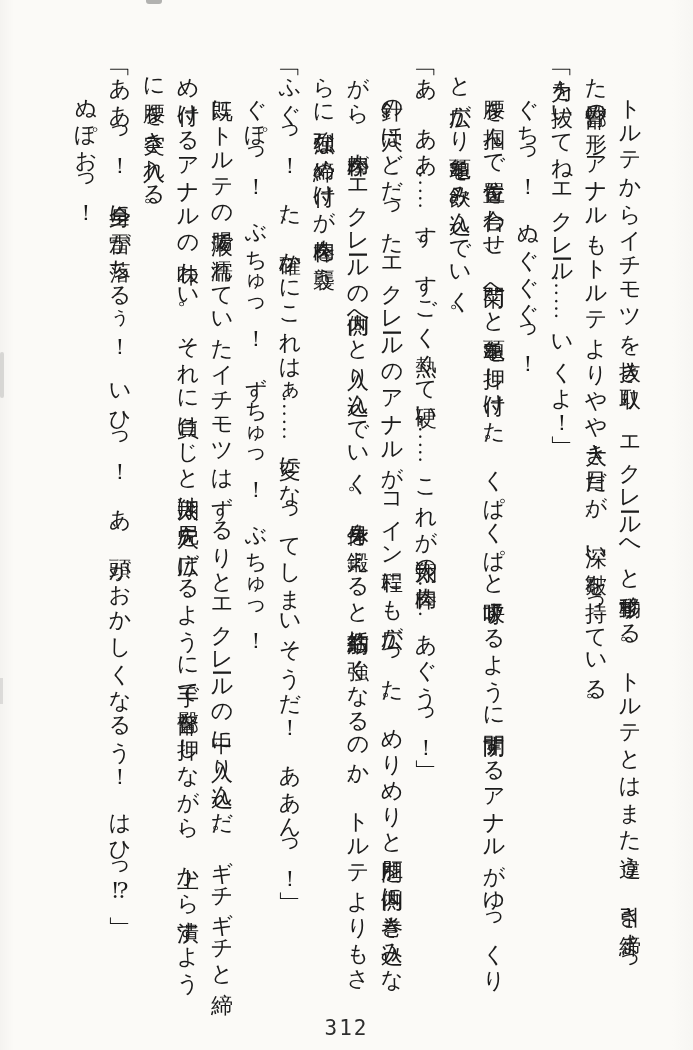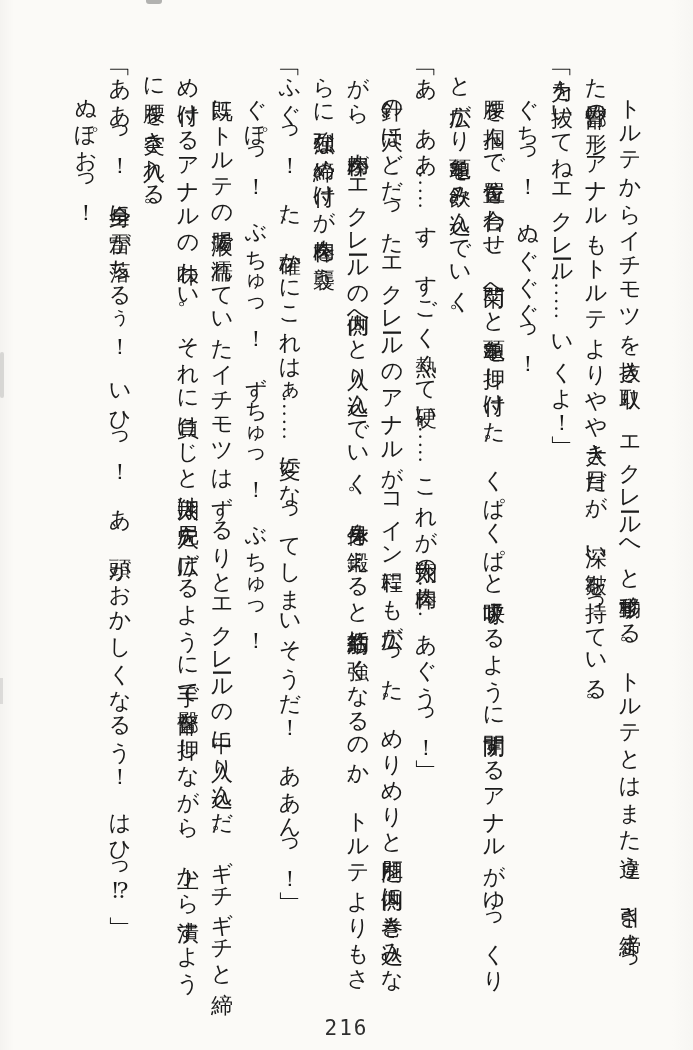--- a/index.html
+++ b/index.html
@@ -67,17 +67,17 @@
       <p class="para narration">ぐちっ！　ぬぐぐぐっ！</p>
       <p class="para narration">腰を掴んで位置を合わせ、菊門へと亀頭を押し付けた。くぱくぱと呼吸するように開閉するアナルがゆっくりと広がり亀頭を飲み込んでいく。</p>
       <p class="para dialogue">「あ、ああ……す、すごく熱くて硬い……これが翔太の肉棒……あぐうっ！」</p>
       <p class="para narration">針の穴ほどだったエクレールのアナルがコイン程にも広がった。めりめりと肛門を内側に巻き込みながら、肉棒がエクレールの内側へと入り込んでいく。身体を鍛えると括約筋も強くなるのか、トルテよりもさらに強烈な締め付けが肉棒を襲う。</p>
       <p class="para dialogue">「ふぐっ！　た、確かにこれはぁ……変になってしまいそうだ！　ああんっ！」</p>
       <p class="para narration">ぐぽっ！　ぶちゅっ！　ずちゅっ！　ぶちゅっ！</p>
       <p class="para narration">既にトルテの腸液で濡れていたイチモツはずるりとエクレールの中に入り込んだ。ギチギチと締め付けるアナルの味わい。それに負けじと翔太は尻穴を広げるように手で臀部を押しながら、上から潰すように腰を突き入れる。</p>
       <p class="para dialogue">「ああっ！　全身に雷が落ちるぅ！　いひっ！　あ、頭がおかしくなるう！　はひっ⁉」</p>
       <p class="para narration">ぬぽおっ！</p>
     </main>
-  <div class="page-number">216</div>
+  <div class="page-number">312</div>
   <div class="speck-top"></div>
   <div class="smudge-left-1"></div>
   <div class="smudge-left-2"></div>
 </div>
 
 </body></html>

